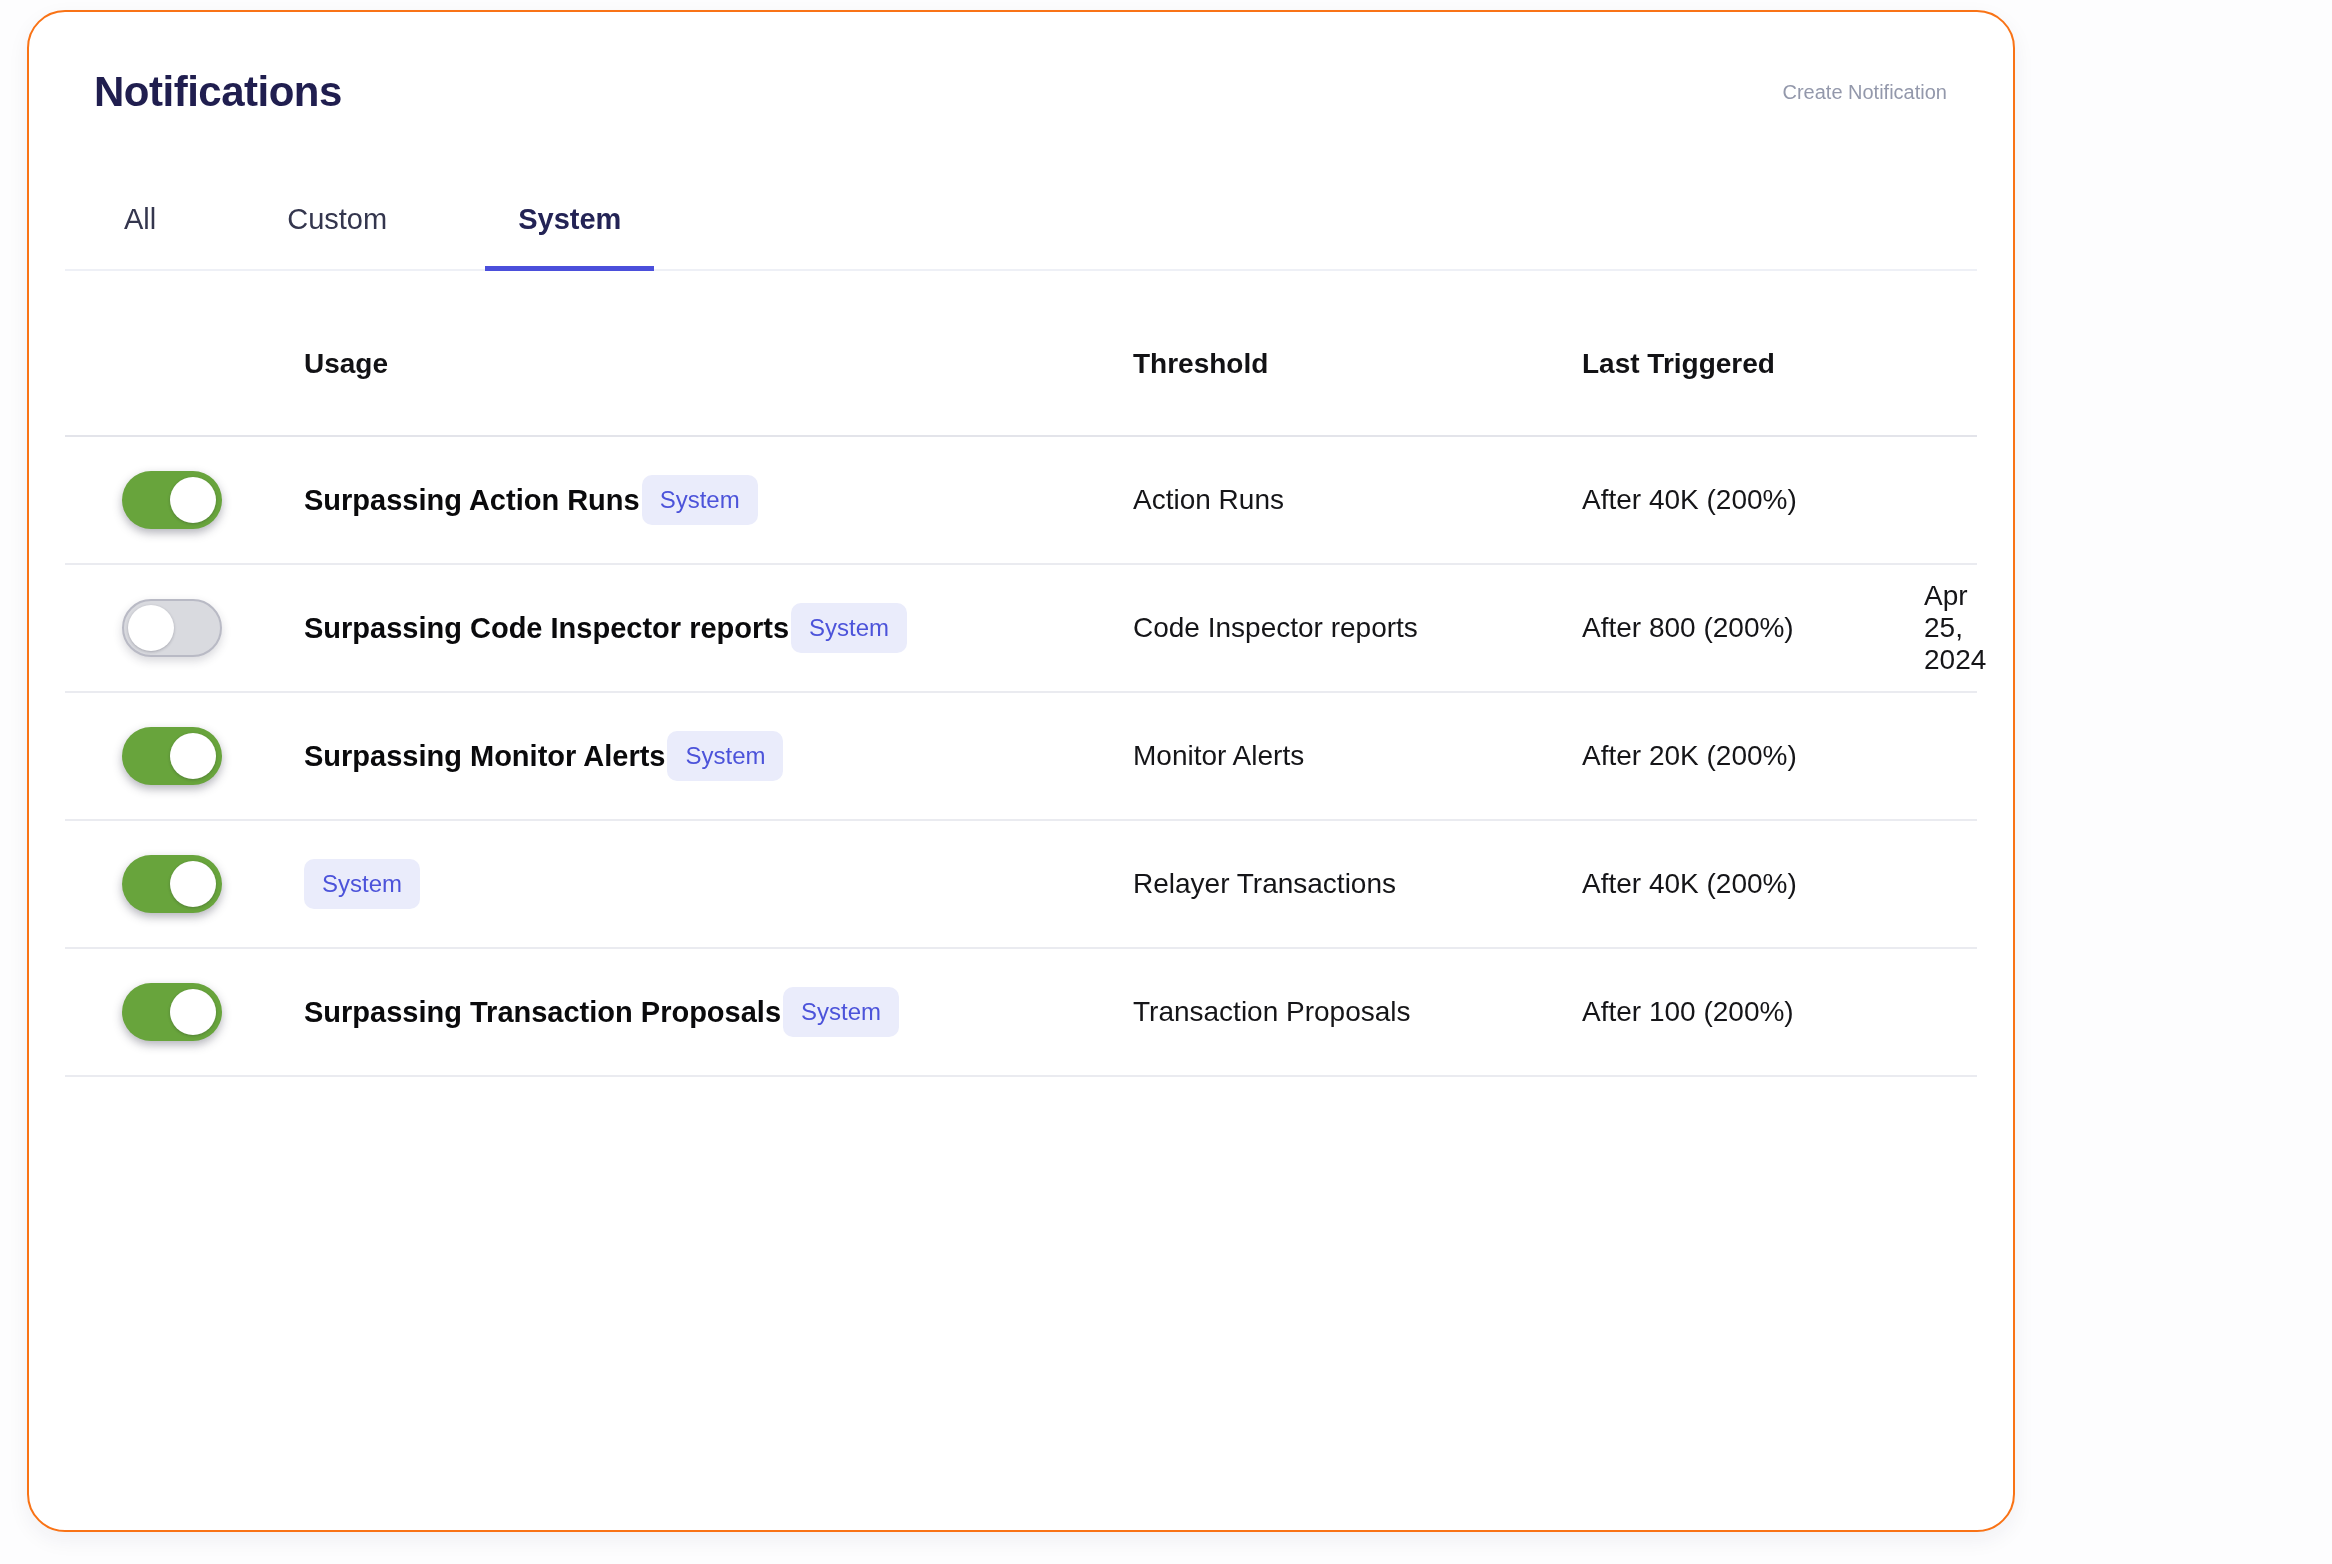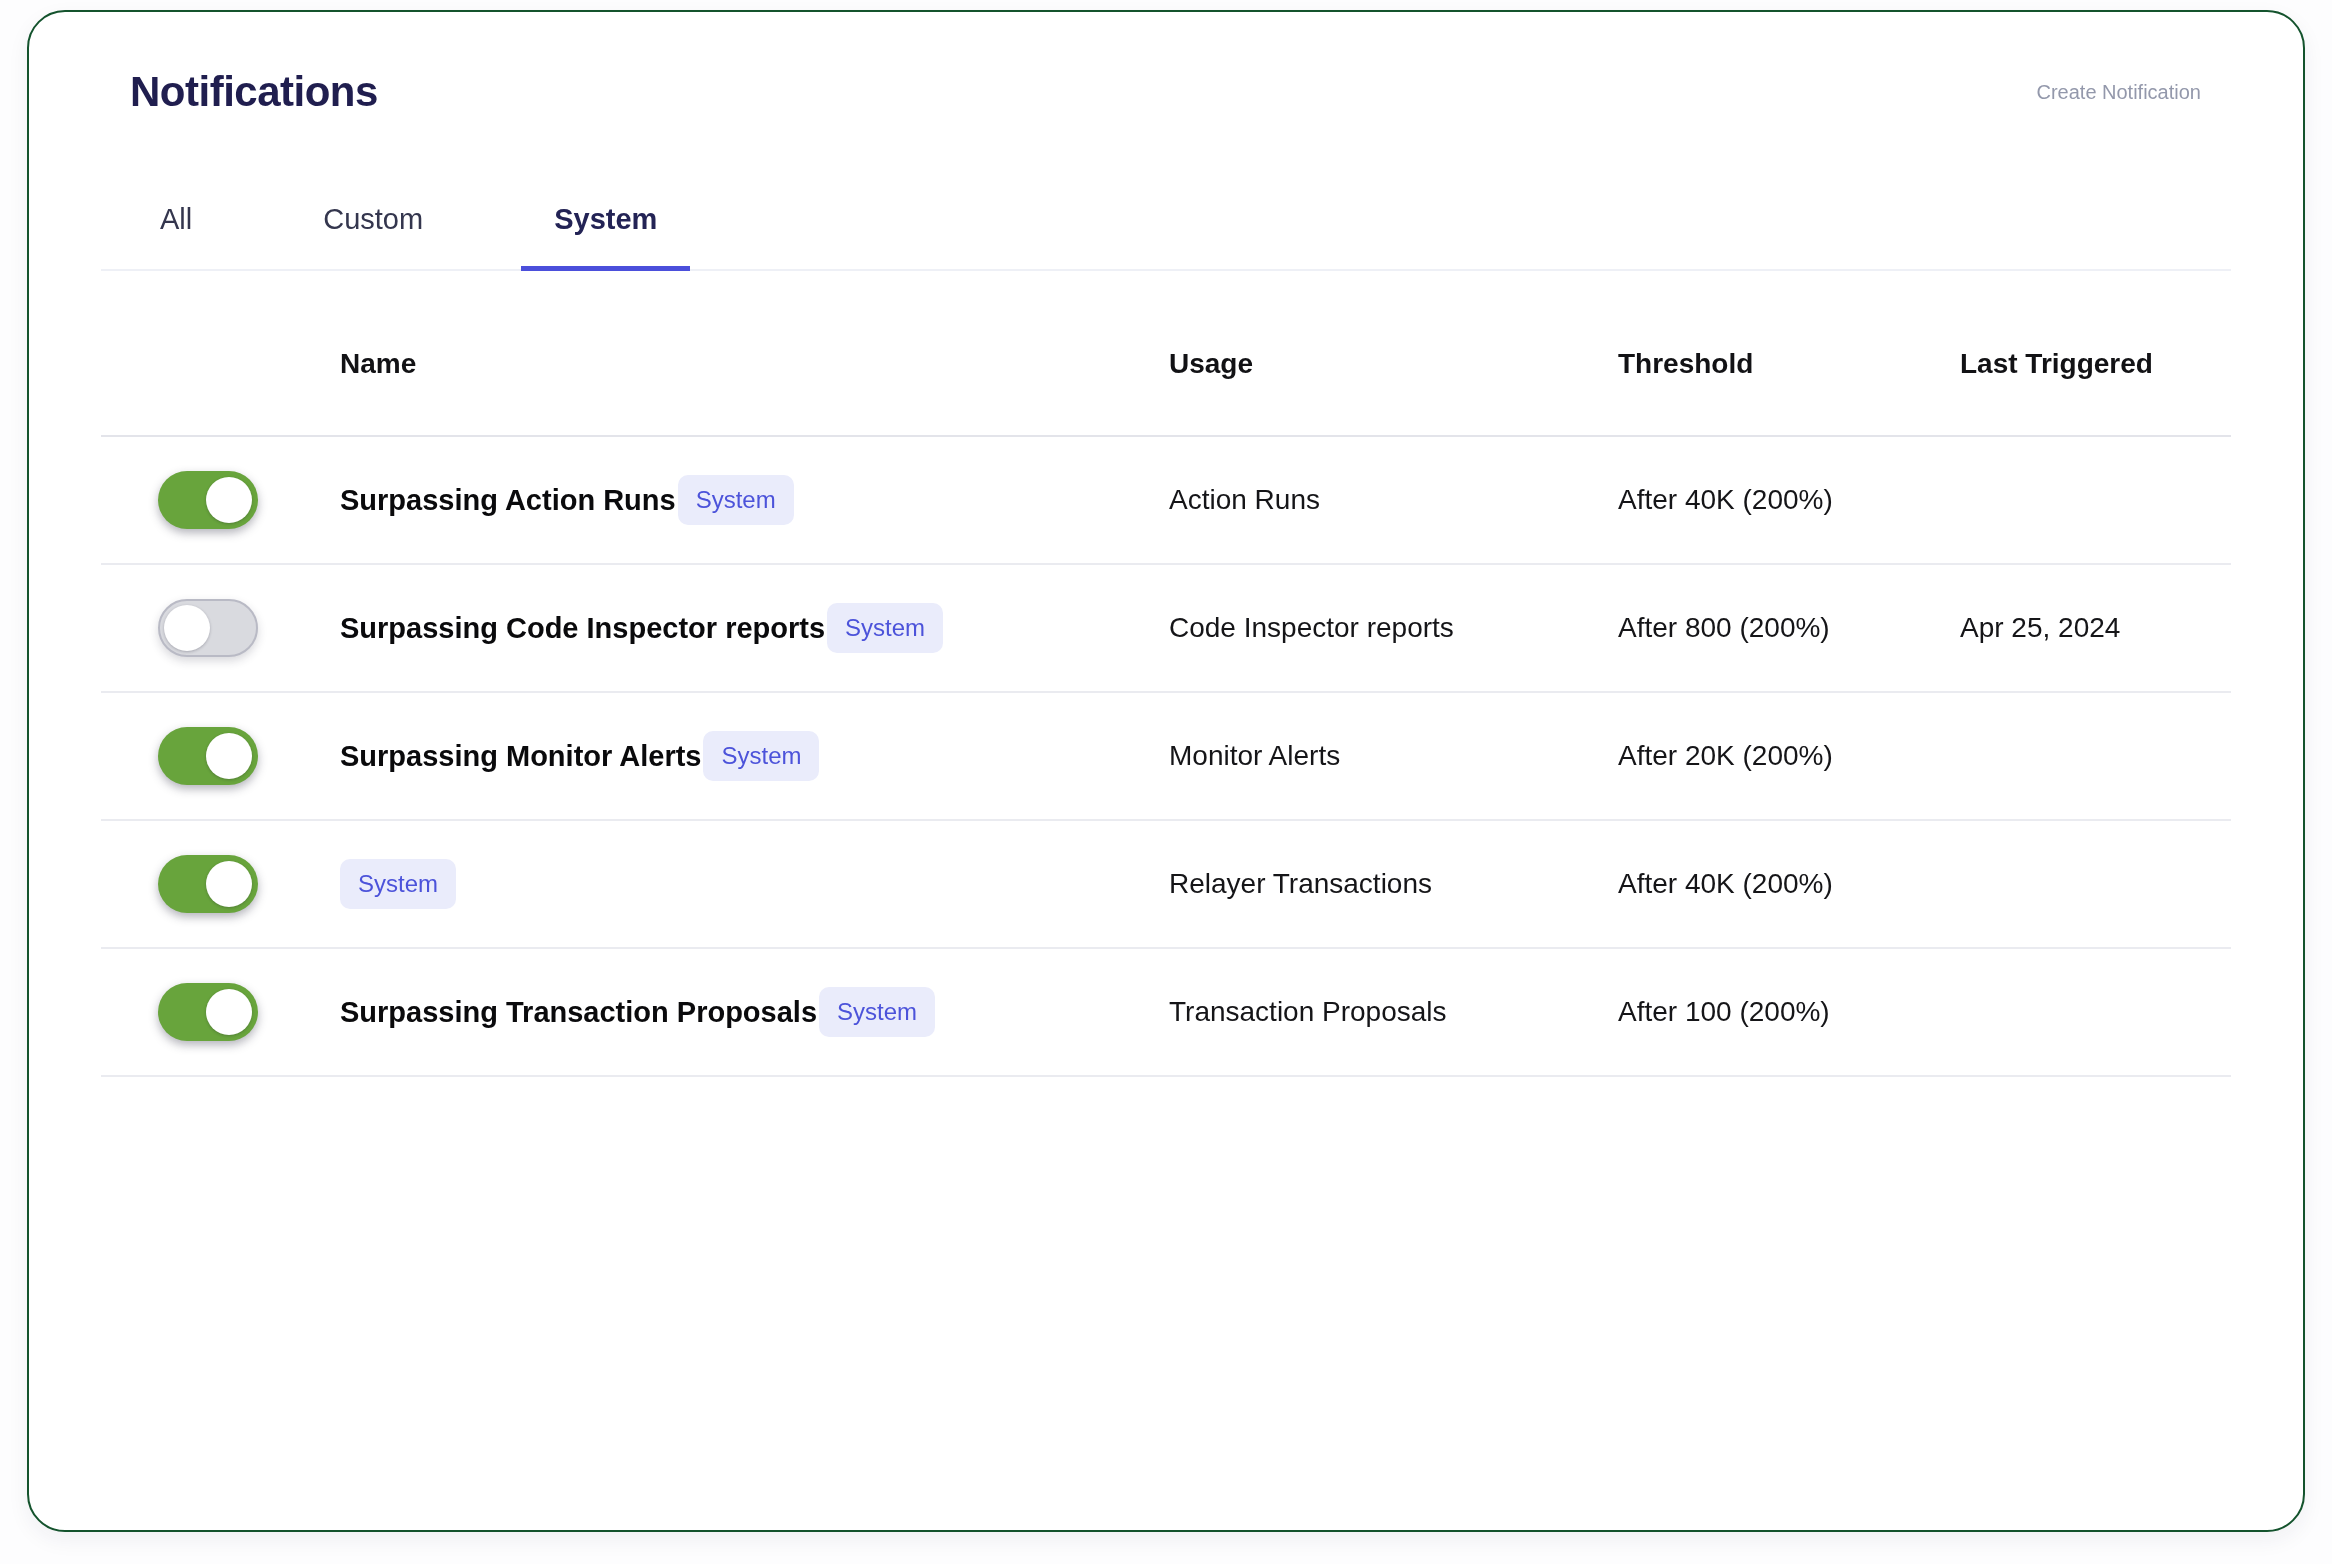--- a/index.html
+++ b/index.html
@@ -5,26 +5,26 @@
   * { margin:0; padding:0; box-sizing:border-box; }
   html,body {
     width:2332px; height:1564px;
     background:#fdfdfe;
     font-family:"Liberation Sans", sans-serif;
     overflow:hidden;
   }
   .card {
     position:absolute;
     left:27px; top:10px;
-    width:2278px; height:1522px;
+    width:1988px; height:1522px;
     background:#ffffff;
-    border:2px solid #14532d;
+    border:2px solid #f97316;
     border-radius:38px;
     box-shadow:0 8px 22px rgba(30,30,70,0.06);
-    padding:0 72px;
+    padding:0 36px;
   }
   
   .card-header {
     display:flex;
     justify-content:space-between;
     align-items:center;
     padding:56px 30px 0 29px;
   }
   .page-title {
     font-size:42px;
@@ -148,21 +148,20 @@
   </div>
 
   <div class="tab-bar">
     <div class="tab">All</div>
     <div class="tab">Custom</div>
     <div class="tab active">System</div>
   </div>
 
   <div class="grid-row table-head">
     <div></div>
-    <div>Name</div>
     <div>Usage</div>
     <div>Threshold</div>
     <div>Last Triggered</div>
   </div>
 
   <div>
   <div class="grid-row table-row">
     <div class="toggle-cell">
       <div class="toggle on">
         <span class="knob"></span>

